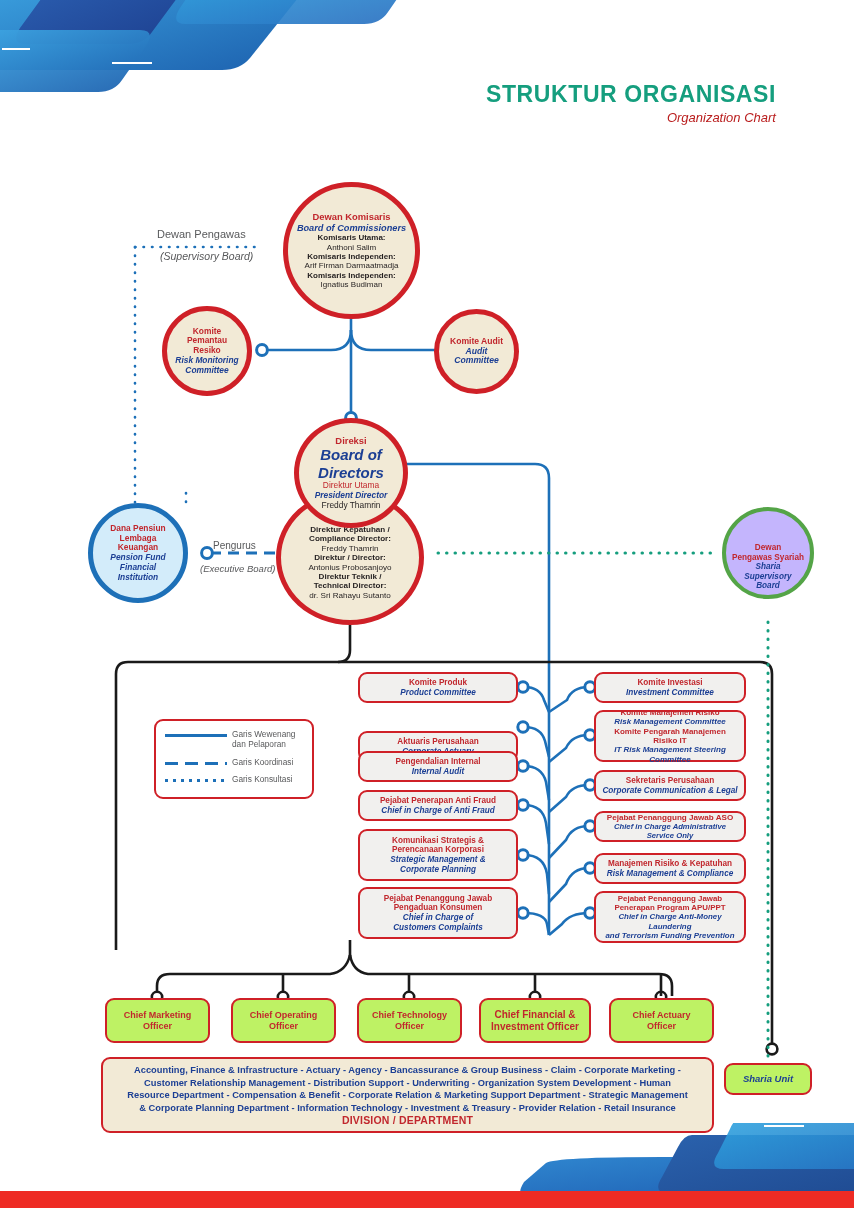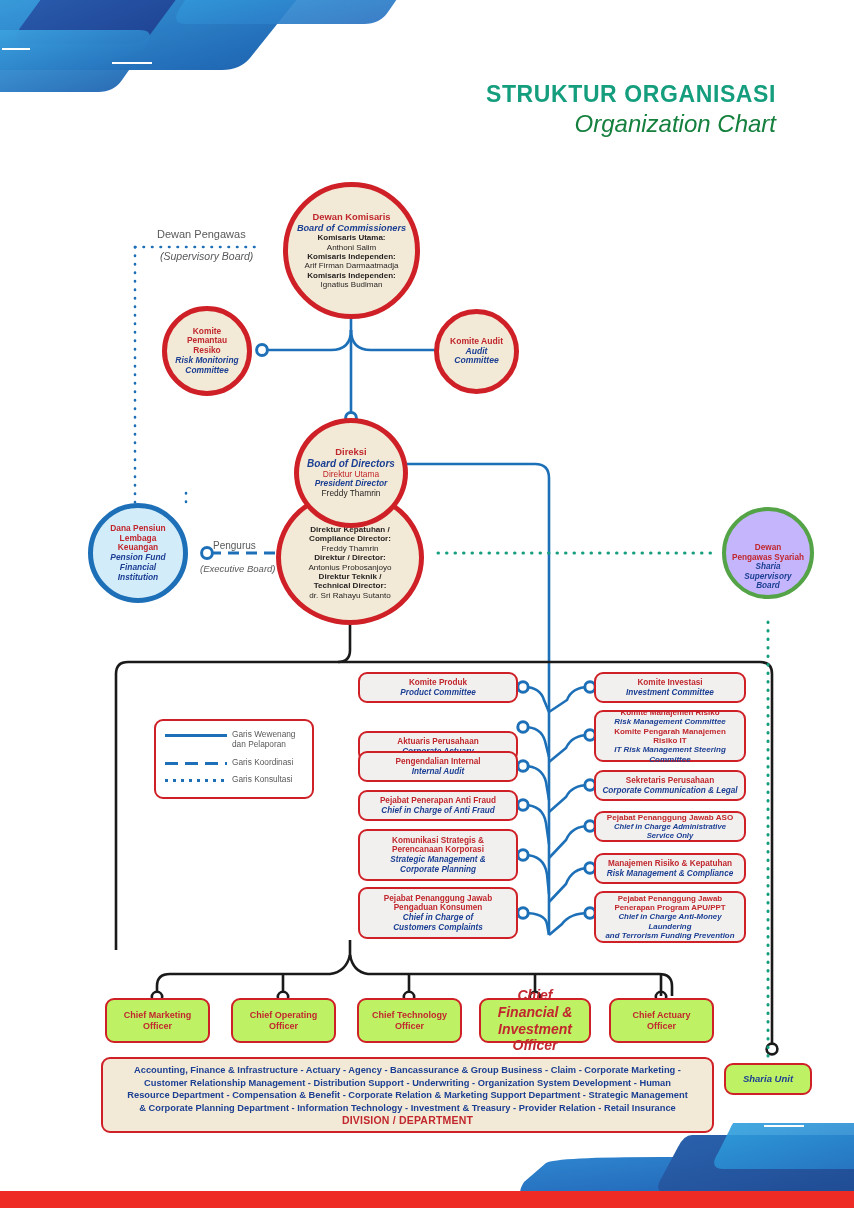--- a/index.html
+++ b/index.html
@@ -22,21 +22,21 @@
     background:#ee2b24;
   }
 
   
   #title-block { position:absolute; right:78px; top:82px; text-align:right; }
   #main-title {
     font-size:23px; font-weight:bold; letter-spacing:.6px;
     color:#159e7e; line-height:1.1; font-family:"Liberation Sans", sans-serif;
   }
   #sub-title {
-    font-size:24px; font-style:italic; color:#15803d; margin-top:3px;
+    font-size:13px; font-style:italic; color:#b91c1c; margin-top:3px;
     font-family:"Liberation Sans", sans-serif;
   }
 
   
   #wires { position:absolute; left:0; top:0; width:854px; height:1208px; }
 
   
   .circ {
     position:absolute; border-radius:50%;
     display:flex; align-items:center; justify-content:center;
@@ -258,21 +258,21 @@
   <div class="circ circ-red" style="left:434px; top:309px; width:85px; height:85px;">
     <div class="inner" style="font-size:8.6px;">
       <div class="t-red">Komite Audit</div>
       <div class="t-blue">Audit Committee</div>
     </div>
   </div>
 
   <div class="circ circ-red" style="left:294px; top:418px; width:114px; height:110px; z-index:3;">
     <div class="inner" style="font-size:8.4px;">
       <div class="t-red" style="font-size:9.4px;">Direksi</div>
-      <div class="t-blue" style="font-size:10px;">Board of Directors</div>
+      <div class="t-blue" style="font-size:15px;">Board of Directors</div>
       <div class="t-red" style="font-weight:normal;">Direktur Utama</div>
       <div class="t-blue">President Director</div>
       <div class="t-darkn">Freddy Thamrin</div>
     </div>
   </div>
 
   <div class="circ circ-red" style="left:276px; top:490px; width:148px; height:135px; z-index:2;">
     <div class="inner" style="font-size:8.1px; padding-top:14px;">
       <div class="t-dark">Direktur Kepatuhan /</div>
       <div class="t-dark">Compliance Director:</div>
@@ -424,21 +424,21 @@
       <div class="t-red">Officer</div>
     </div>
   </div>
   <div class="box" style="left:357px; top:998px; width:105px; height:45px;">
     <div style="font-size:9px;">
       <div class="t-red">Chief Technology</div>
       <div class="t-red">Officer</div>
     </div>
   </div>
   <div class="box" style="left:479px; top:998px; width:112px; height:45px;">
-    <div style="font-size:14px;font-style:italic;">
+    <div style="font-size:10px;">
       <div class="t-red">Chief Financial &amp;</div>
       <div class="t-red">Investment Officer</div>
     </div>
   </div>
   <div class="box" style="left:609px; top:998px; width:105px; height:45px;">
     <div style="font-size:9px;">
       <div class="t-red">Chief Actuary</div>
       <div class="t-red">Officer</div>
     </div>
   </div>

